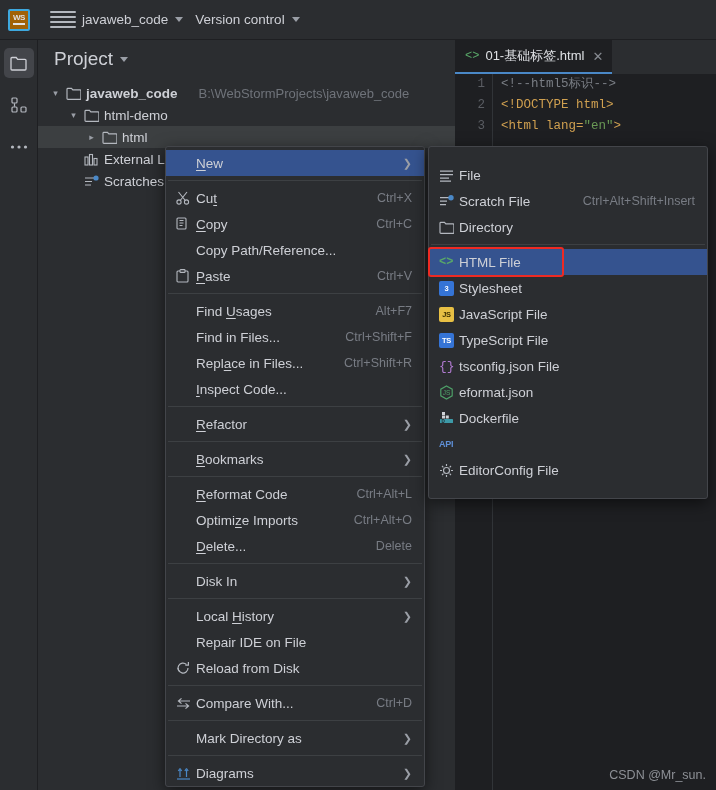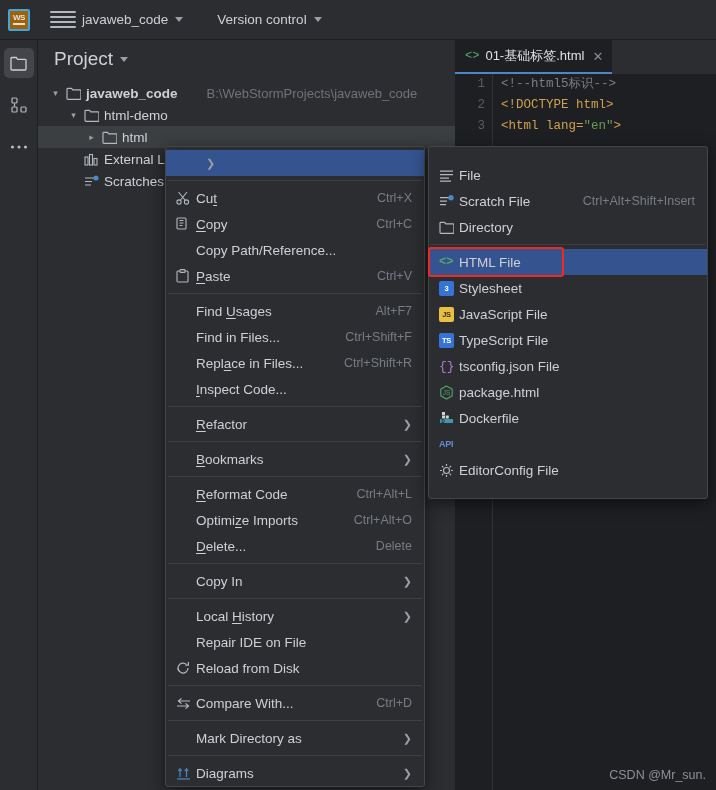--- a/index.html
+++ b/index.html
@@ -28,21 +28,21 @@
   .ws-logo .t { font-size: 8px; font-weight: bold; color: #e0e1e3; line-height: 8px; letter-spacing: -0.5px;}
   .ws-logo .u { width: 12px; height: 2px; background: #e0e1e3; margin-top: 1px; }
   .hamburger { width: 26px; margin-left: 20px; display: flex; flex-direction: column; gap: 3px; cursor: pointer; }
   .hamburger span { display: block; height: 2px; background: #b4b8bf; border-radius: 1px; }
   .tb-item {
     display: flex; align-items: center; gap: 7px;
     color: #ced0d6; font-size: 13.5px; cursor: pointer;
     padding: 4px 6px; border-radius: 4px;
   }
   .tb-item:first-of-type { margin-left: 26px; }
-  .tb-item + .tb-item { margin-left: 22px; }
+  .tb-item + .tb-item { }
   .chev-d {
     width: 0; height: 0; border-left: 4px solid transparent;
     border-right: 4px solid transparent; border-top: 5px solid #9a9ea6;
   }
 
   
   .actbar {
     position: absolute; left: 0; top: 40px; width: 38px; height: 750px;
     background: #2b2d30; border-right: 1px solid #1e1f22;
     display: flex; flex-direction: column; align-items: center; padding-top: 8px; gap: 12px;
@@ -67,21 +67,21 @@
     height: 22px; display: flex; align-items: center; gap: 5px;
     padding-left: 12px; white-space: nowrap; cursor: pointer;
   }
   .trow.sel { background: #3c3f41; }
   .arrow {
     width: 11px; display: inline-block; text-align: center;
     color: #9a9ea6; font-size: 9px; flex: 0 0 11px;
   }
   .folder-ic { width: 15px; height: 13px; flex: 0 0 15px; }
   .tname.bold { font-weight: bold; }
-  .tpath { color: #6f737a; margin-left: 24px; font-size: 13px; }
+  .tpath { color: #6f737a; margin-left: 16px; font-size: 13px; }
 
   
   .editor {
     position: absolute; left: 455px; top: 40px; width: 261px; height: 750px;
     background: #1e1f22;
   }
   .tabstrip { height: 34px; display: flex; align-items: center; background: #2b2d30; }
   .etab {
     height: 34px; display: flex; align-items: center; gap: 6px;
     padding: 0 9px 0 10px; background: #1e1f22; color: #dfe1e5; font-size: 13px;
@@ -266,20 +266,21 @@
           <div class="cline"><span class="c-comment">&lt;!--html5标识--&gt;</span></div>
           <div class="cline"><span class="c-doctype">&lt;!DOCTYPE html&gt;</span></div>
           <div class="cline"><span class="c-tag">&lt;html lang=</span><span class="c-val">"en"</span><span class="c-tag">&gt;</span></div>
         </div>
     </div>
   </div>
 
   <div class="ctxmenu" id="ctxmenu">
       <div class="mi hl">
         <span class="micon"></span>
+        <span class="mlabel"><span class="mn">N</span>ew</span>
         <span class="marrow">❯</span>
       </div>
       <div class="msep"></div>
       <div class="mi">
         <span class="micon">
           <svg width="14" height="14" viewBox="0 0 14 14" fill="none">
             <circle cx="3" cy="11" r="2.1" stroke="#b4b8bf" stroke-width="1.1"></circle>
             <circle cx="10.5" cy="11" r="2.1" stroke="#b4b8bf" stroke-width="1.1"></circle>
             <path d="M4.2 9.5L11 1M9.3 9.5L2.5 1" stroke="#b4b8bf" stroke-width="1.1"></path>
           </svg>
@@ -355,21 +356,21 @@
         <span class="mkey">Ctrl+Alt+O</span>
       </div>
       <div class="mi">
         <span class="micon"></span>
         <span class="mlabel"><span class="mn">D</span>elete...</span>
         <span class="mkey">Delete</span>
       </div>
       <div class="msep"></div>
       <div class="mi">
         <span class="micon"></span>
-        <span class="mlabel">Copy In</span>
+        <span class="mlabel">Disk In</span>
         <span class="marrow">❯</span>
       </div>
       <div class="msep"></div>
       <div class="mi">
         <span class="micon"></span>
         <span class="mlabel">Local <span class="mn">H</span>istory</span>
         <span class="marrow">❯</span>
       </div>
       <div class="mi">
         <span class="micon"></span>
@@ -477,21 +478,21 @@
         </span>
         <span class="mlabel">tsconfig.json File</span>
       </div>
       <div class="mi">
         <span class="micon">
           <svg width="15" height="15" viewBox="0 0 15 15" fill="none">
             <path d="M7.5 1L13.2 4.2v6.6L7.5 14 1.8 10.8V4.2z" stroke="#4ea068" stroke-width="1.15" fill="none"></path>
             <text x="7.5" y="10" text-anchor="middle" fill="#4ea068" font-size="6.5" font-family="Liberation Sans">JS</text>
           </svg>
         </span>
-        <span class="mlabel">package.html</span>
+        <span class="mlabel">eformat.json</span>
       </div>
       <div class="mi">
         <span class="micon">
           <svg width="15" height="14" viewBox="0 0 15 14" fill="none">
             <rect x="1" y="8" width="13" height="4" rx="0.6" fill="#3d9aa8"></rect>
             <rect x="3" y="4.5" width="3" height="3" fill="#cfd2d6"></rect>
             <rect x="6.8" y="4.5" width="3" height="3" fill="#cfd2d6"></rect>
             <rect x="3" y="1" width="3" height="3" fill="#cfd2d6"></rect>
             <text x="2.5" y="11.6" fill="#1e1f22" font-size="4.5" font-family="Liberation Sans" font-weight="bold">D</text>
           </svg>

